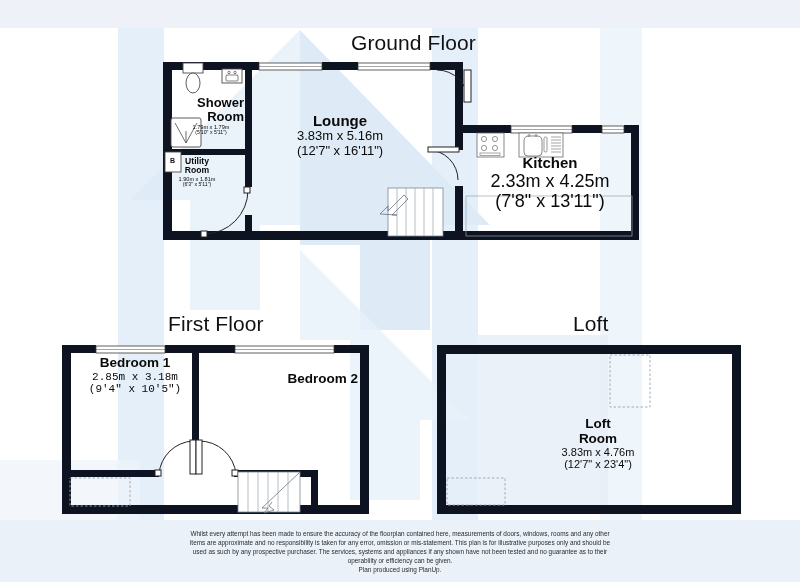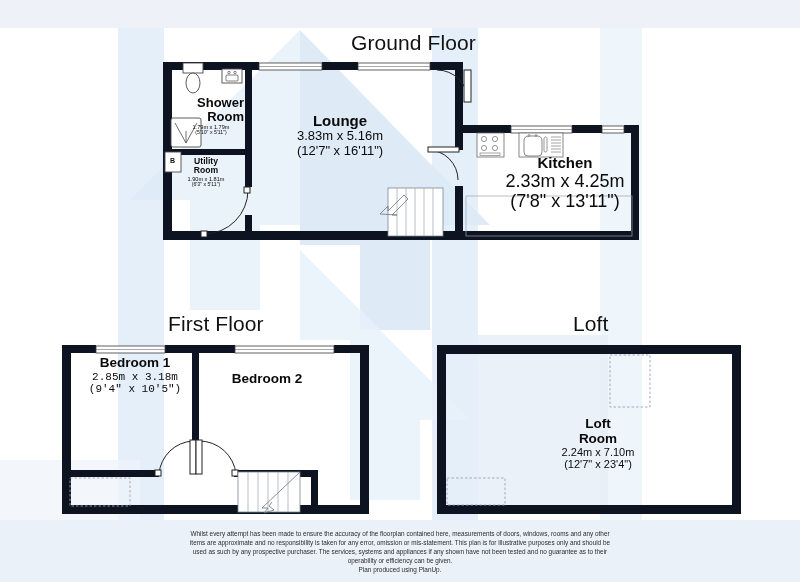--- a/index.html
+++ b/index.html
@@ -58,43 +58,43 @@
     display: block;
     line-height: 1.12;
   }
 
   
   #label-lounge { left: 260px; top: 113px; width: 160px; }
   #label-lounge .rm-name { font-size: 15px; }
   #label-lounge .rm-dim, #label-lounge .rm-dim-imp { font-size: 13px; }
 
   
-  #label-kitchen { left: 485px; top: 155px; width: 160px; }
+  #label-kitchen { left: 470px; top: 155px; width: 160px; }
   #label-kitchen .rm-name { font-size: 15px; }
   #label-kitchen .rm-dim, #label-kitchen .rm-dim-imp { font-size: 18px; }
 
   
   #label-shower { left: 178px; top: 96px; width: 66px; }
   #label-shower .rm-name { font-size: 13px; text-align: right; }
   #label-shower .rm-dim { font-size: 5.6px; }
   #label-shower .rm-dim-imp { font-size: 5.2px; }
 
   
-  #label-utility { left: 173px; top: 157px; width: 66px; }
+  #label-utility { left: 164px; top: 157px; width: 66px; }
   #label-utility .rm-name { font-size: 8.6px; }
   #label-utility .rm-dim { font-size: 5.6px; }
   #label-utility .rm-dim-imp { font-size: 5.2px; }
 
   
   #label-bed1 { left: 74px; top: 356px; width: 122px; }
   #label-bed1 .rm-name { font-size: 13.5px; }
   #label-bed1 .rm-dim, #label-bed1 .rm-dim-imp { font-size: 11px; font-family: Liberation Mono, monospace; }
 
   
-  #label-bed2 { left: 212px; top: 372px; width: 110px; }
+  #label-bed2 { left: 248px; top: 372px; width: 110px; text-align: right; }
   #label-bed2 .rm-name { font-size: 13.5px; }
 
   
   #label-loft { left: 538px; top: 417px; width: 120px; }
   #label-loft .rm-name { font-size: 13.5px; }
   #label-loft .rm-dim, #label-loft .rm-dim-imp { font-size: 11px; }
 
   #boiler-marker {
     position: absolute;
     left: 170px;
@@ -359,21 +359,21 @@
     <span class="rm-dim-imp">(9'4" x 10'5")</span>
   </div>
 
   <div class="room-label" id="label-bed2">
     <span class="rm-name">Bedroom 2</span>
   </div>
 
   <div class="room-label" id="label-loft">
     <span class="rm-name">Loft</span>
     <span class="rm-name">Room</span>
-    <span class="rm-dim">2.24m x 7.10m</span>
+    <span class="rm-dim">3.83m x 4.76m</span>
     <span class="rm-dim-imp">(12'7" x 23'4")</span>
   </div>
 
   <div id="boiler-marker">B</div>
 
   <div id="disclaimer">
     <p>Whilst every attempt has been made to ensure the accuracy of the floorplan contained here, measurements of doors, windows, rooms and any other</p>
     <p>items are approximate and no responsibility is taken for any error, omission or mis-statement. This plan is for illustrative purposes only and should be</p>
     <p>used as such by any prospective purchaser. The services, systems and appliances if any shown have not been tested and no guarantee as to their</p>
     <p>operability or efficiency can be given.</p>

